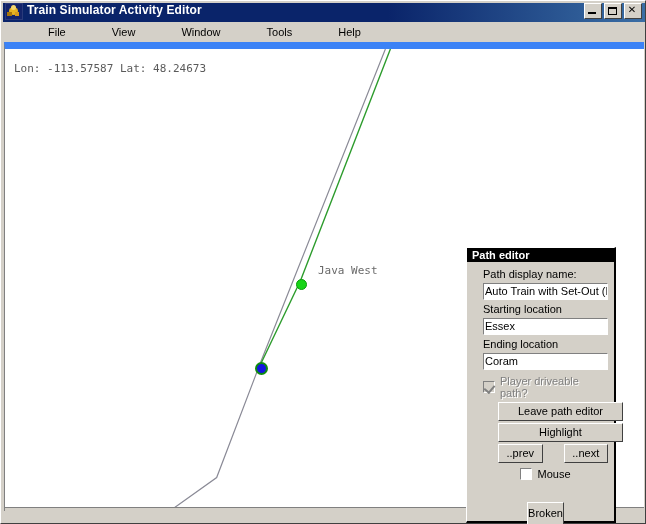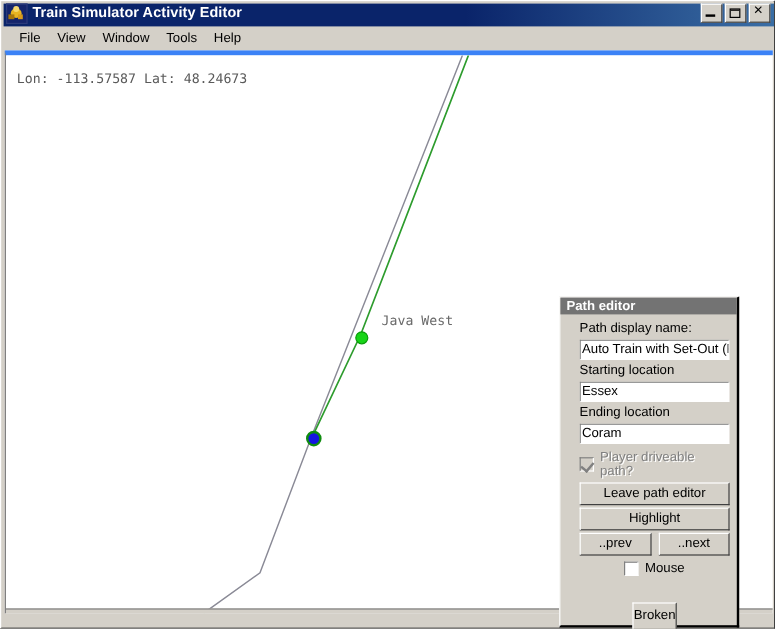--- a/index.html
+++ b/index.html
@@ -53,28 +53,28 @@
   .wb-close{left:0;top:0;width:14px;height:12px;
     font-size:10px;line-height:12px;text-align:center;font-family:"Liberation Sans",sans-serif;}
 
   
   .menubar{
     position:absolute;left:2px;top:22px;width:642px;height:18px;
     background:#d4d0c8;display:flex;align-items:center;padding-left:6px;
     box-sizing:border-box;
   }
   .menu-item{
-    font-size:11px;color:#000000;padding:2px 7px;white-space:nowrap;
+    font-size:11px;color:#000000;padding:2px 7px;white-space:nowrap;margin-left:32px;
   }
 
   
   .client{
     position:absolute;left:3px;top:41px;width:640px;height:469px;
     background:#ffffff;
-    border-top:4px solid #3b82f6;
+    border-top:7px solid #3b82f6;
     border-left:1px solid #808080;
     box-sizing:border-box;overflow:hidden;
   }
   .map{position:absolute;left:0;top:0;width:100%;height:100%;}
   .coord-text{
     position:absolute;left:9px;top:13px;
     font-family:"DejaVu Sans Mono","Liberation Mono",monospace;
     font-size:11px;color:#5a5a5a;white-space:nowrap;letter-spacing:0px;
   }
   .node-label{
@@ -93,21 +93,21 @@
 
   
   .panel{
     position:absolute;left:465px;top:246px;width:150px;height:276px;
     background:#d4d0c8;
     border-top:1px solid #ffffff;border-left:1px solid #ffffff;
     border-right:2px solid #000000;border-bottom:2px solid #000000;
     box-sizing:border-box;
   }
   .panel-title{
-    height:14px;background:#737373;color:#ffffff;
+    height:14px;background:#000000;color:#ffffff;
     font-size:11px;font-weight:bold;padding-left:5px;line-height:14px;
     box-sizing:border-box;
   }
   .panel-body{padding:3px 6px 0 16px;}
   .p-label{font-size:11px;color:#000000;margin:3px 0 2px 0;line-height:13px;}
   .p-input{
     width:100%;height:17px;background:#ffffff;box-sizing:border-box;
     border-top:1px solid #808080;border-left:1px solid #808080;
     border-right:1px solid #ffffff;border-bottom:1px solid #ffffff;
     outline:1px solid #d4d0c8;
@@ -130,20 +130,21 @@
   }
   .p-check .ctext{font-size:11px;color:#000000;}
   .p-check.disabled .ctext{color:#808080;text-shadow:1px 1px 0 #ffffff;}
   .btn{
     width:100%;height:19px;background:#d4d0c8;box-sizing:border-box;
     border-top:1px solid #ffffff;border-left:1px solid #ffffff;
     border-right:1px solid #404040;border-bottom:1px solid #404040;
     font-size:11px;color:#000000;text-align:center;line-height:17px;
     margin-bottom:2px;
     font-family:"Liberation Sans",sans-serif;
+    margin-left:15px;
   }
   .btn-row{display:flex;gap:6px;margin-bottom:3px;}
   .btn-row .btn{width:auto;flex:1 1 0;}
   .bottom-row{display:flex;align-items:center;gap:6px;flex-direction:column;}
   .bottom-row .p-check{margin:0;flex:1 1 auto;}
   .bottom-row .btn{width:auto;flex:0 0 62px;height:22px;line-height:20px;margin:16px;}
 </style>
 </head>
 <body>
 

